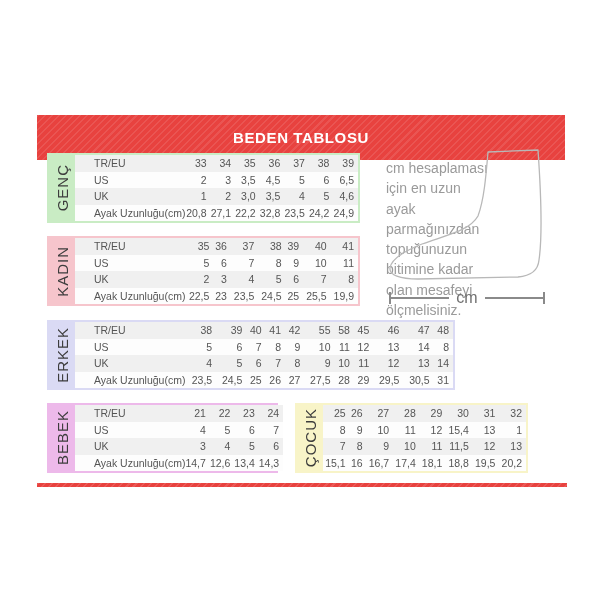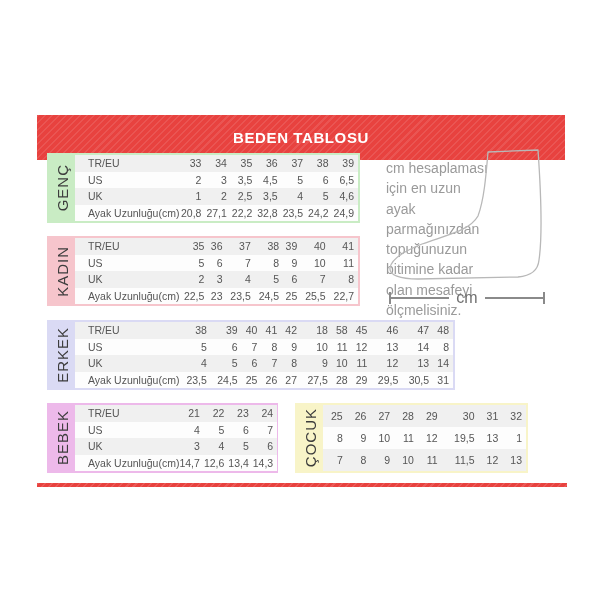--- a/index.html
+++ b/index.html
@@ -31,21 +31,21 @@
     writing-mode:vertical-rl;transform:rotate(180deg);
     font-size:15px;letter-spacing:1px;color:#3c3c3c;white-space:nowrap;
   }
   .section table{
     flex:1;border-collapse:collapse;table-layout:fixed;
     font-size:10.5px;color:#555;height:100%;
   }
   .section tr:nth-child(odd){background:#f0f0f0;}
   .section tr:nth-child(even){background:#fdfdfd;}
   .section td{padding:0 4px 0 0;text-align:right;white-space:nowrap;overflow:hidden;}
-  .section td.rowlabel{width:92px;text-align:left;padding:0 0 0 13px;}
+  .section td.rowlabel{width:92px;text-align:left;padding:0 0 0 19px;}
   #section-genc {left:47px;top:153px;width:313px;}
   #section-kadin{left:47px;top:236px;width:313px;}
   #section-erkek{left:47px;top:320px;width:408px;}
   #section-bebek{left:47px;top:403px;width:231px;}
   #section-cocuk{left:295px;top:403px;width:233px;}
   
   .note{
     position:absolute;left:386px;top:158px;width:102px;
     font-size:14px;line-height:1.45;color:#9a9a9a;
   }
@@ -94,21 +94,21 @@
           <td>3,5</td>
           <td>4,5</td>
           <td>5</td>
           <td>6</td>
           <td>6,5</td>
         </tr>
         <tr>
           <td class="rowlabel">UK</td>
           <td>1</td>
           <td>2</td>
-          <td>2,5</td>
+          <td>3,0</td>
           <td>3,5</td>
           <td>4</td>
           <td>5</td>
           <td>4,6</td>
         </tr>
         <tr>
           <td class="rowlabel">Ayak Uzunluğu(cm)</td>
           <td>20,8</td>
           <td>27,1</td>
           <td>22,2</td>
@@ -157,39 +157,39 @@
           <td>8</td>
         </tr>
         <tr>
           <td class="rowlabel">Ayak Uzunluğu(cm)</td>
           <td>22,5</td>
           <td>23</td>
           <td>23,5</td>
           <td>24,5</td>
           <td>25</td>
           <td>25,5</td>
-          <td>22,7</td>
+          <td>19,9</td>
         </tr>
       </tbody>
     </table>
 </div>
 <div id="section-erkek" class="section" style="--band: #dadaf4;">
   <div class="band">
       <span class="band-label">ERKEK</span>
     </div>
   <table>
       <tbody>
         <tr>
           <td class="rowlabel">TR/EU</td>
           <td>38</td>
           <td>39</td>
           <td>40</td>
           <td>41</td>
           <td>42</td>
-          <td>18</td>
+          <td>55</td>
           <td>58</td>
           <td>45</td>
           <td>46</td>
           <td>47</td>
           <td>48</td>
         </tr>
         <tr>
           <td class="rowlabel">US</td>
           <td>5</td>
           <td>6</td>
@@ -286,33 +286,43 @@
           <td>30</td>
           <td>31</td>
           <td>32</td>
         </tr>
         <tr>
           <td>8</td>
           <td>9</td>
           <td>10</td>
           <td>11</td>
           <td>12</td>
-          <td>19,5</td>
+          <td>15,4</td>
           <td>13</td>
           <td>1</td>
         </tr>
         <tr>
           <td>7</td>
           <td>8</td>
           <td>9</td>
           <td>10</td>
           <td>11</td>
           <td>11,5</td>
           <td>12</td>
           <td>13</td>
+        </tr>
+        <tr>
+          <td>15,1</td>
+          <td>16</td>
+          <td>16,7</td>
+          <td>17,4</td>
+          <td>18,1</td>
+          <td>18,8</td>
+          <td>19,5</td>
+          <td>20,2</td>
         </tr>
       </tbody>
     </table>
 </div>
 
 <div class="note">cm hesaplaması için en uzun ayak parmağınızdan topuğunuzun bitimine kadar olan mesafeyi ölçmelisiniz.</div>
 
 <svg class="foot-svg" width="168" height="145" viewBox="0 0 168 145">
   <path d="M 110,4 L 160,2
            C 163,45 165,85 161,112

